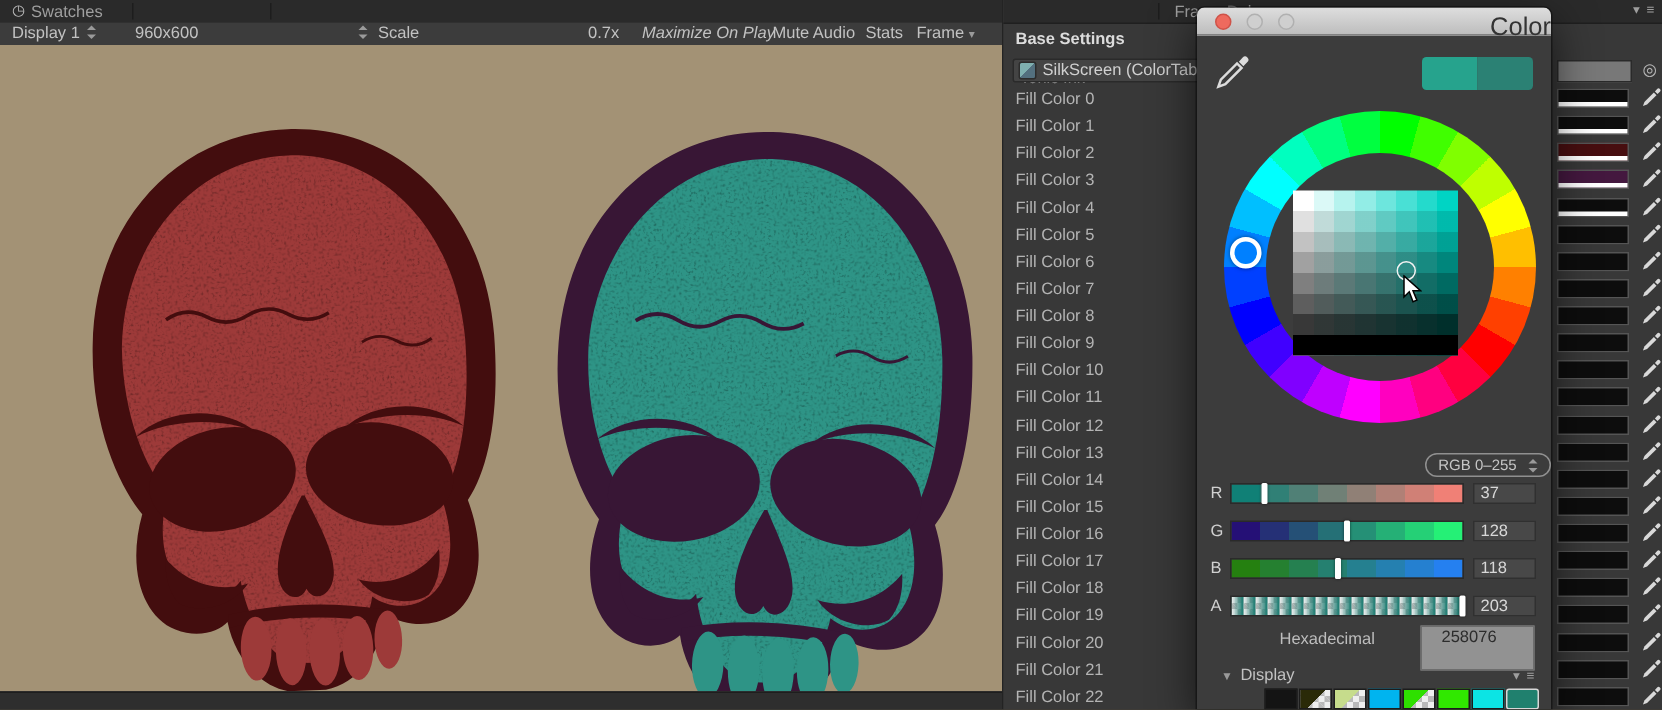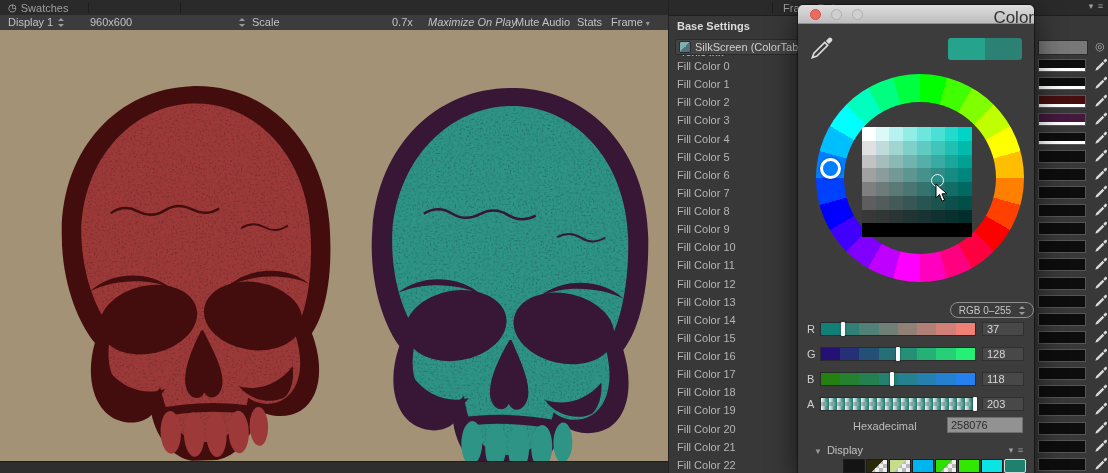--- a/index.html
+++ b/index.html
@@ -73,22 +73,22 @@
   .slbl{position:absolute;left:9px;top:1px;color:#d0d0d0;}
   .sbar{position:absolute;left:22px;top:0;width:156px;height:14px;border:1px solid #2a2a2a;box-sizing:border-box;}
   .shandle{position:absolute;top:-1px;width:4px;height:14px;background:#fff;border-radius:1px;margin-left:-2px;box-shadow:0 0 2px rgba(0,0,0,.6);}
   .sval{position:absolute;left:184px;top:0;width:42px;height:14px;background:#484848;border:1px solid #303030;
         box-sizing:border-box;color:#d8d8d8;padding-left:4px;line-height:12px;}
   .checker{background-image:
      linear-gradient(45deg,#b9b9b9 25%,transparent 25%,transparent 75%,#b9b9b9 75%),
      linear-gradient(45deg,#b9b9b9 25%,#efefef 25%,#efefef 75%,#b9b9b9 75%);
      background-size:8px 8px;background-position:0 0,4px 4px;}
   #hex-label{position:absolute;left:16px;top:415px;color:#bdbdbd;margin-left:39px;}
-  #hex-field{position:absolute;left:149px;top:412px;width:76px;height:16px;background:#929292;border:1px solid #6d6d6d;
-             box-sizing:border-box;color:#2c2c2c;padding-left:3px;line-height:14px;}
+  #hex-field{position:absolute;left:149px;top:412px;width:76px;height:30px;background:#929292;border:1px solid #6d6d6d;
+             box-sizing:border-box;color:#2c2c2c;padding-left:13px;line-height:14px;}
   #swatches-row{position:absolute;left:16px;top:439px;width:210px;height:14px;}
   #swatches-tri{color:#9a9a9a;font-size:8px;margin-right:5px;}
   #swatches-label{color:#c2c2c2;}
   #swatches-menu{position:absolute;right:0;top:1px;color:#9e9e9e;font-size:9px;letter-spacing:1px;}
   #swatch-strip{position:absolute;left:45px;top:454px;display:flex;gap:1px;}
   .tile{width:22px;height:14px;border:1px solid #1c1c1c;box-sizing:border-box;position:relative;}
   .tile.selected{border:1px solid #d7d7d7;border-radius:2px;}
   .tile .ovl{position:absolute;inset:0;}
 </style>
 </head>

